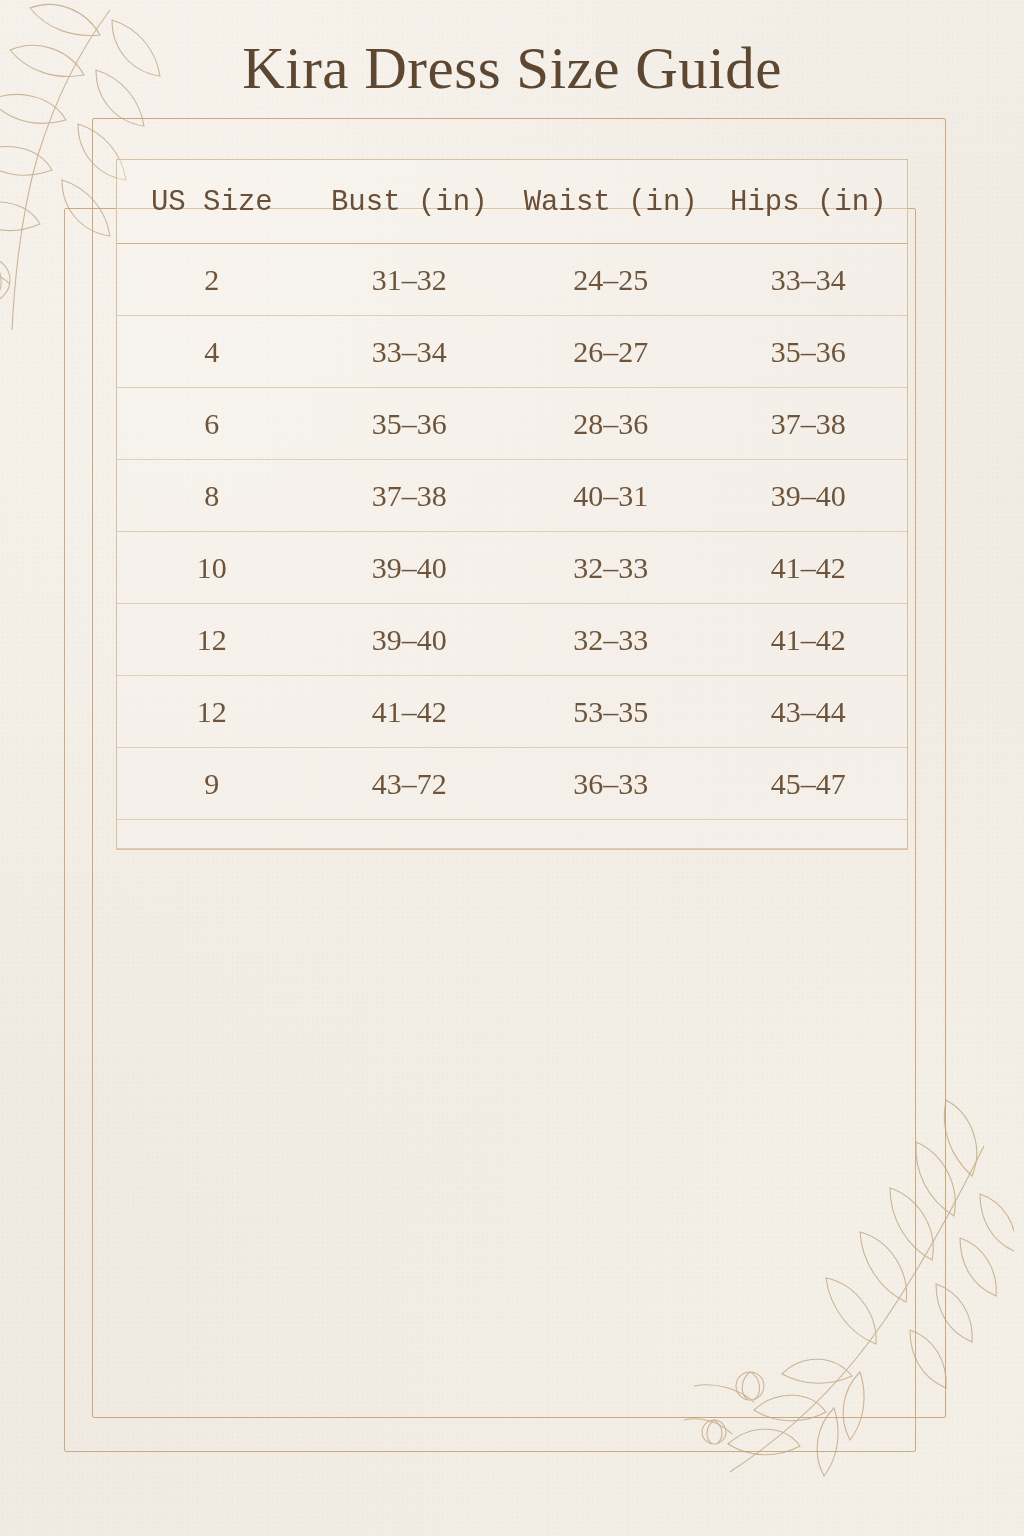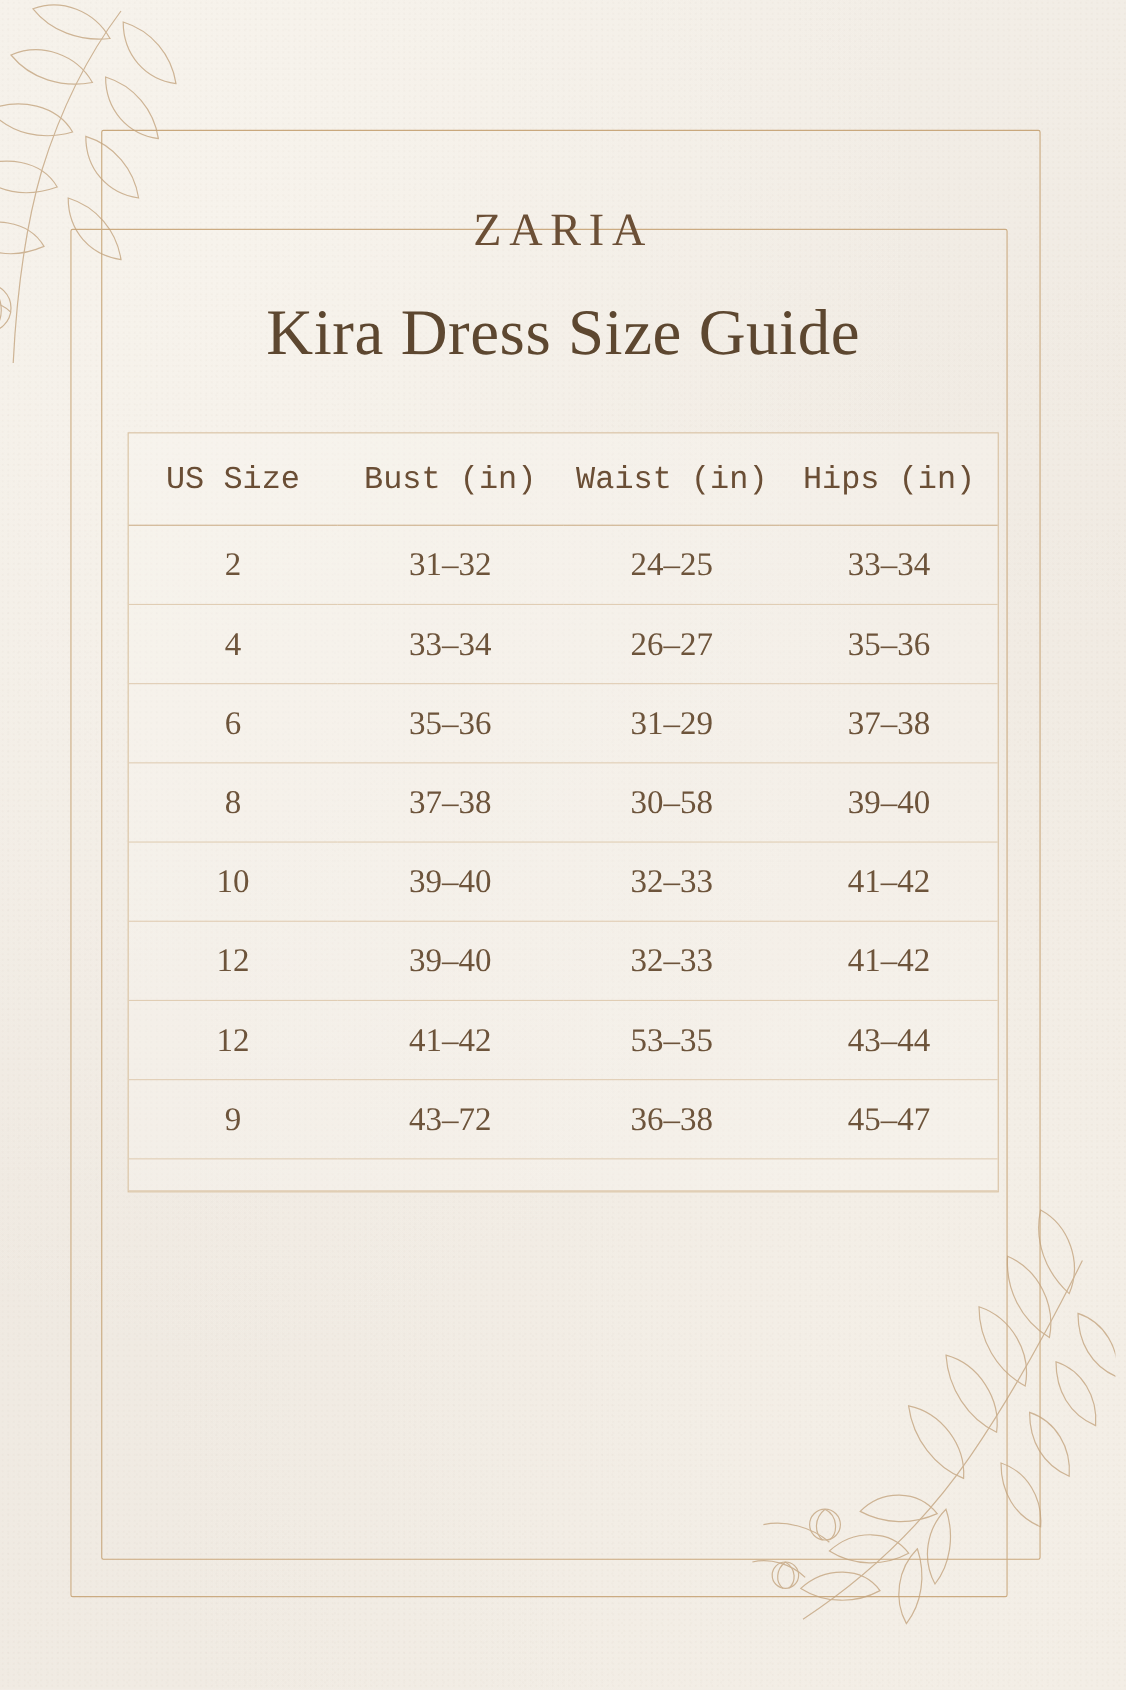--- a/index.html
+++ b/index.html
@@ -171,21 +171,20 @@
       <circle cx="96" cy="300" r="14"></circle>
       <path d="M96 286 C86 294 86 308 94 314 M96 286 C108 292 108 308 100 314"></path>
       <circle cx="60" cy="346" r="12"></circle>
       <path d="M60 334 C51 341 51 353 58 358 M60 334 C70 340 70 352 63 358"></path>
       <path d="M40 300 C60 296 84 302 100 316"></path>
       <path d="M30 334 C46 330 66 336 78 348"></path>
     </g>
   </svg>
 
   <div class="content">
-    <div class="brand">ZARIA</div>
     <div class="guide-title">Kira Dress Size Guide</div>
 
     <div class="table-wrap">
       <table>
         <colgroup>
           <col class="c1">
             <col class="c2">
             <col class="c3">
             <col class="c4">
         </colgroup>
@@ -206,27 +205,27 @@
           </tr>
           <tr>
             <td>4</td>
             <td>33–34</td>
             <td>26–27</td>
             <td>35–36</td>
           </tr>
           <tr>
             <td>6</td>
             <td>35–36</td>
-            <td>31–29</td>
+            <td>28–36</td>
             <td>37–38</td>
           </tr>
           <tr>
             <td>8</td>
             <td>37–38</td>
-            <td>30–58</td>
+            <td>40–31</td>
             <td>39–40</td>
           </tr>
           <tr>
             <td>10</td>
             <td>39–40</td>
             <td>32–33</td>
             <td>41–42</td>
           </tr>
           <tr>
             <td>12</td>
@@ -236,21 +235,21 @@
           </tr>
           <tr>
             <td>12</td>
             <td>41–42</td>
             <td>53–35</td>
             <td>43–44</td>
           </tr>
           <tr>
             <td>9</td>
             <td>43–72</td>
-            <td>36–38</td>
+            <td>36–33</td>
             <td>45–47</td>
           </tr>
           <tr class="spacer-row">
             <td></td>
               <td></td>
             <td></td>
               <td></td>
           </tr>
         </tbody>
       </table>

